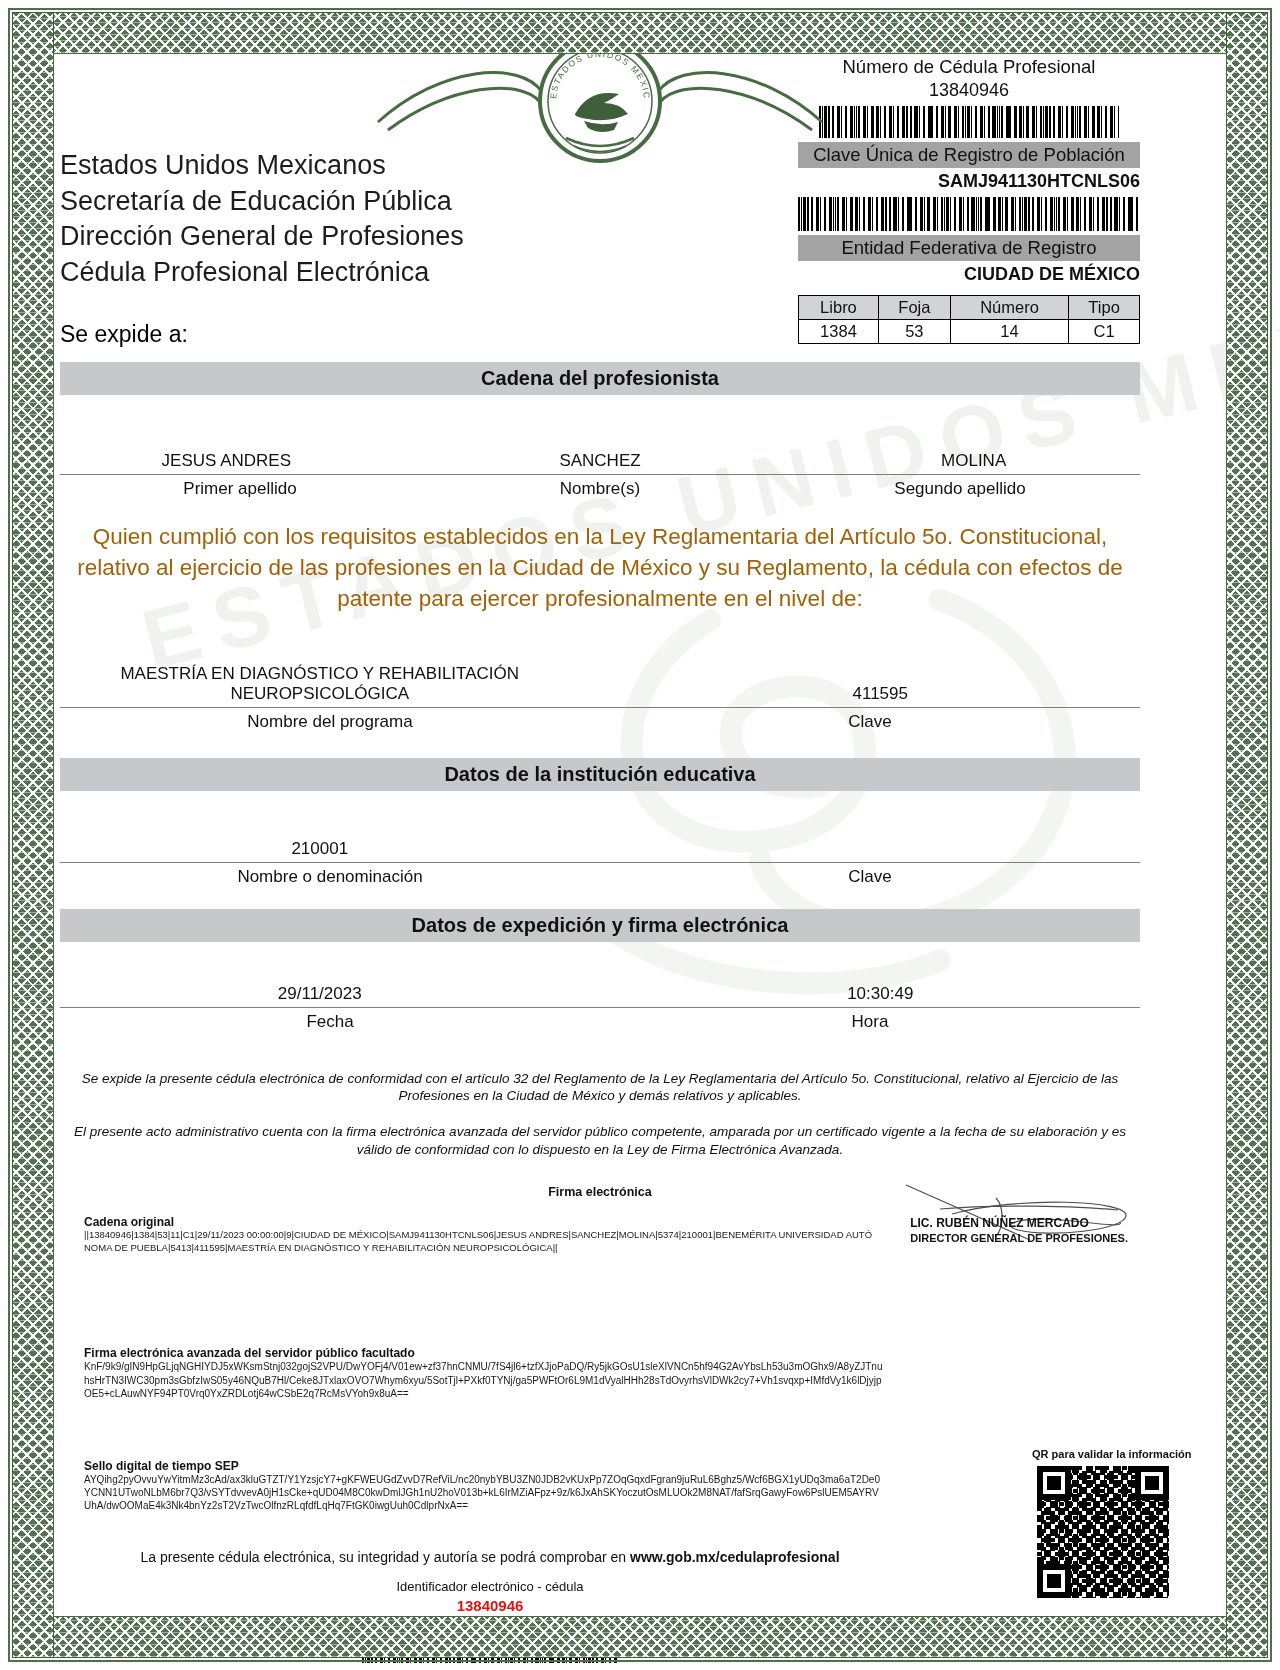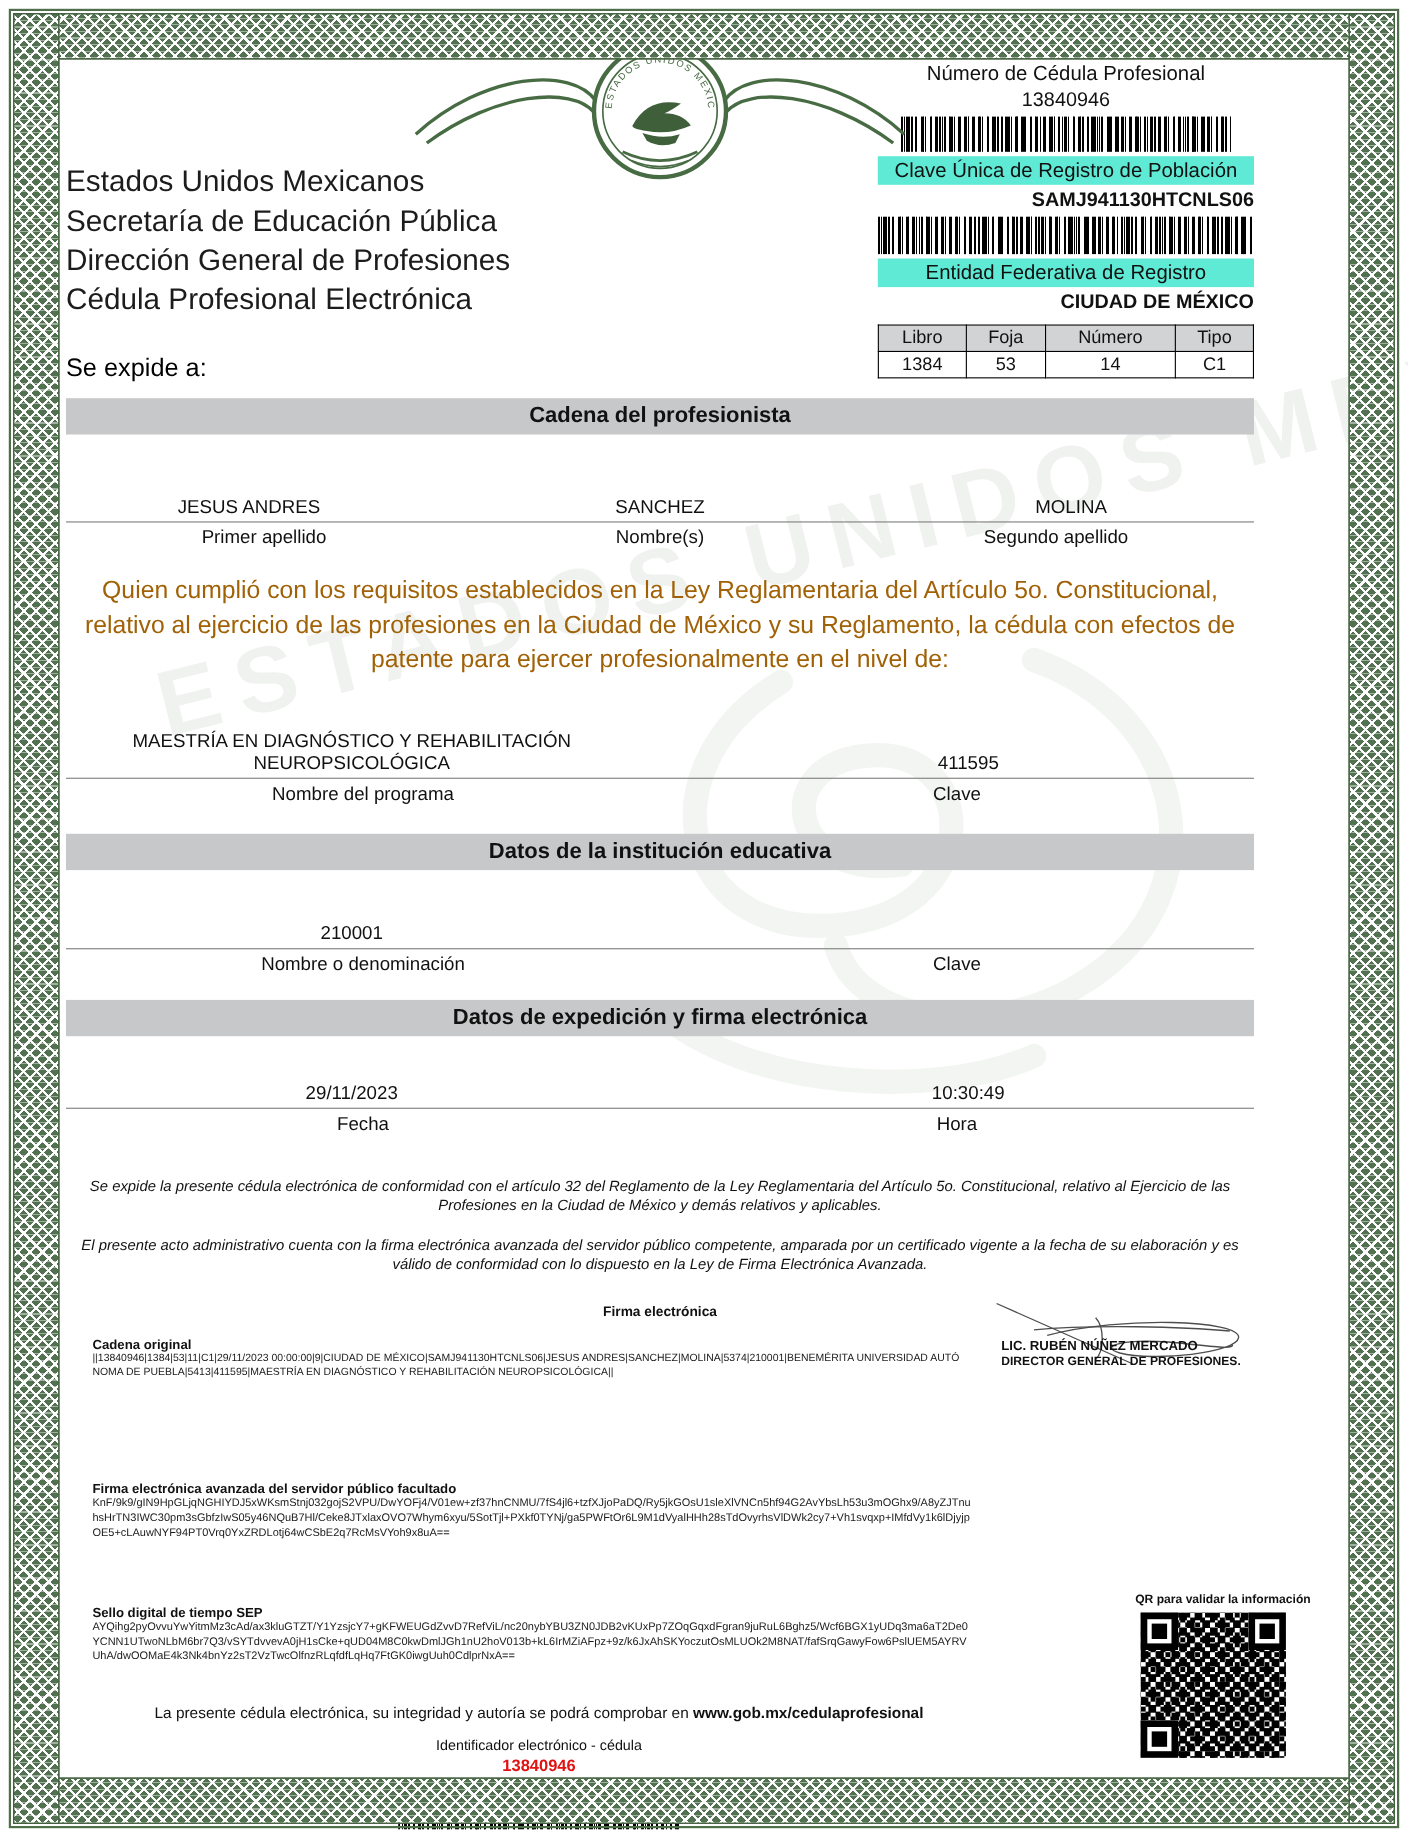--- a/index.html
+++ b/index.html
@@ -40,21 +40,21 @@
   .emblem{position:absolute;left:540px;top:-26px;transform:translateX(-50%);z-index:2;}
 
   .top-row{display:flex;justify-content:space-between;align-items:flex-start;}
   .titles{margin-top:96px;}
   .title-line{font-size:27px;line-height:1.32;color:#1c1c1c;}
   .se-expide{font-size:23px;margin-top:30px;color:#000000;}
 
   .right-block{width:342px;margin-top:4px;}
   .rb-label{font-size:18.5px;text-align:center;}
   .rb-number{font-size:18px;text-align:center;margin-top:2px;}
-  .graybar{background:#5eead4;font-size:18.5px;text-align:center;padding:2px 0;margin-top:4px;}
+  .graybar{background:#a3a3a3;font-size:18.5px;text-align:center;padding:2px 0;margin-top:4px;}
   .rb-bold-right{font-size:18px;font-weight:bold;text-align:right;margin-top:3px;}
   .barcode{
     background-color:#fff;
     background-image:
       repeating-linear-gradient(90deg,#000 0 2px,transparent 2px 5px,#000 5px 8px,transparent 8px 9px,#000 9px 10px,transparent 10px 13px),
       repeating-linear-gradient(90deg,transparent 0 3px,#000 3px 4px,transparent 4px 10px,#000 10px 11px,transparent 11px 17px);
   }
   .bc1{width:300px;height:32px;margin:5px auto 0;}
   .bc2{width:342px;height:34px;margin-top:5px;}
   .registry{width:342px;border-collapse:collapse;margin-top:10px;}

